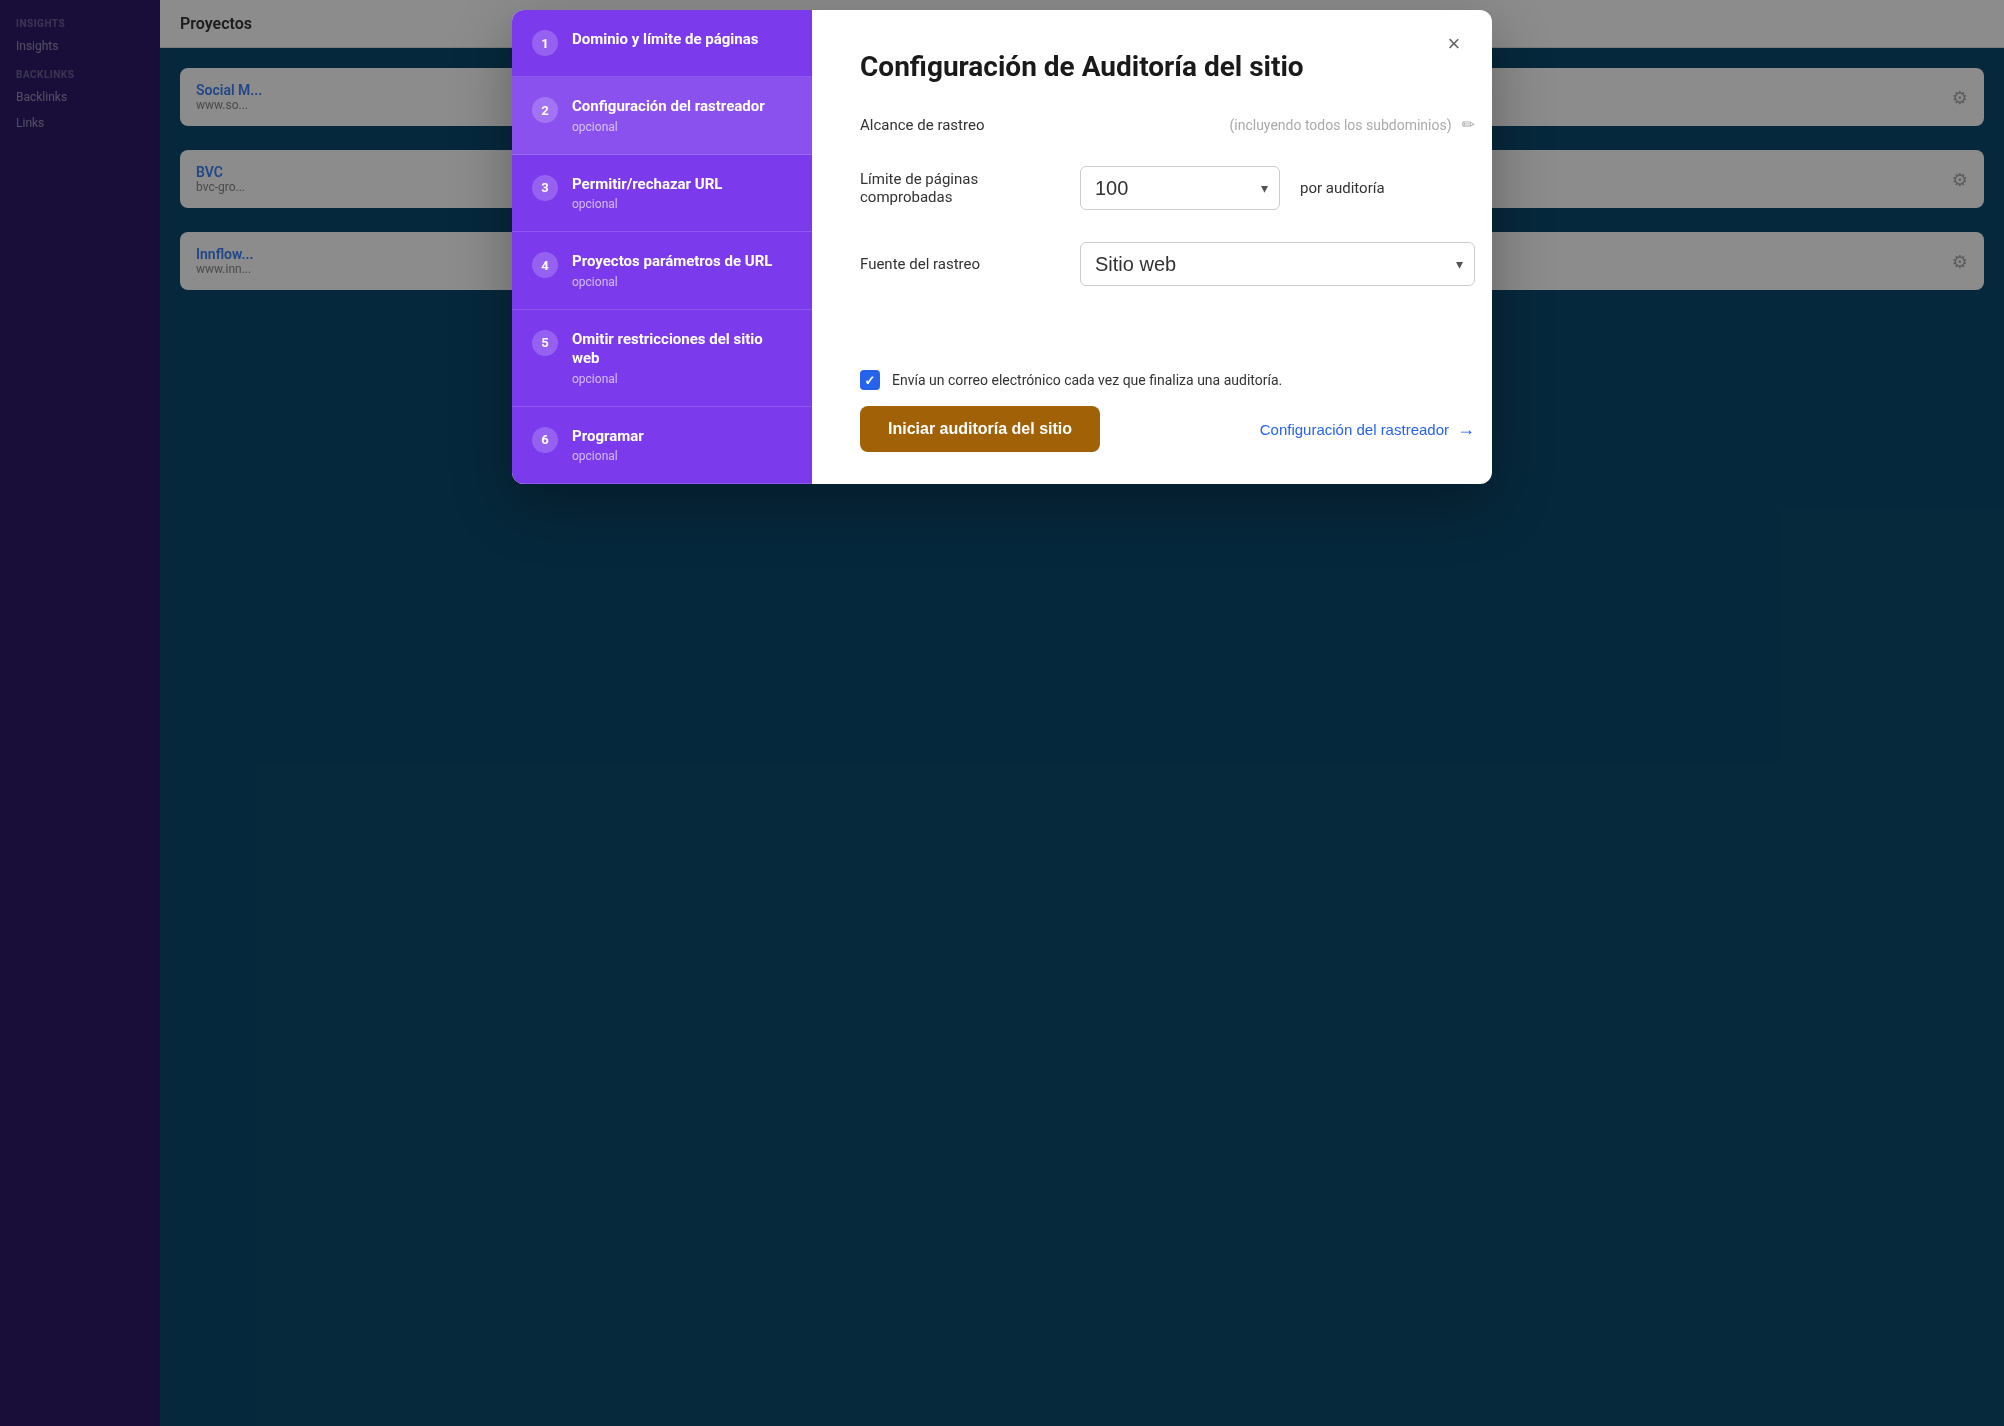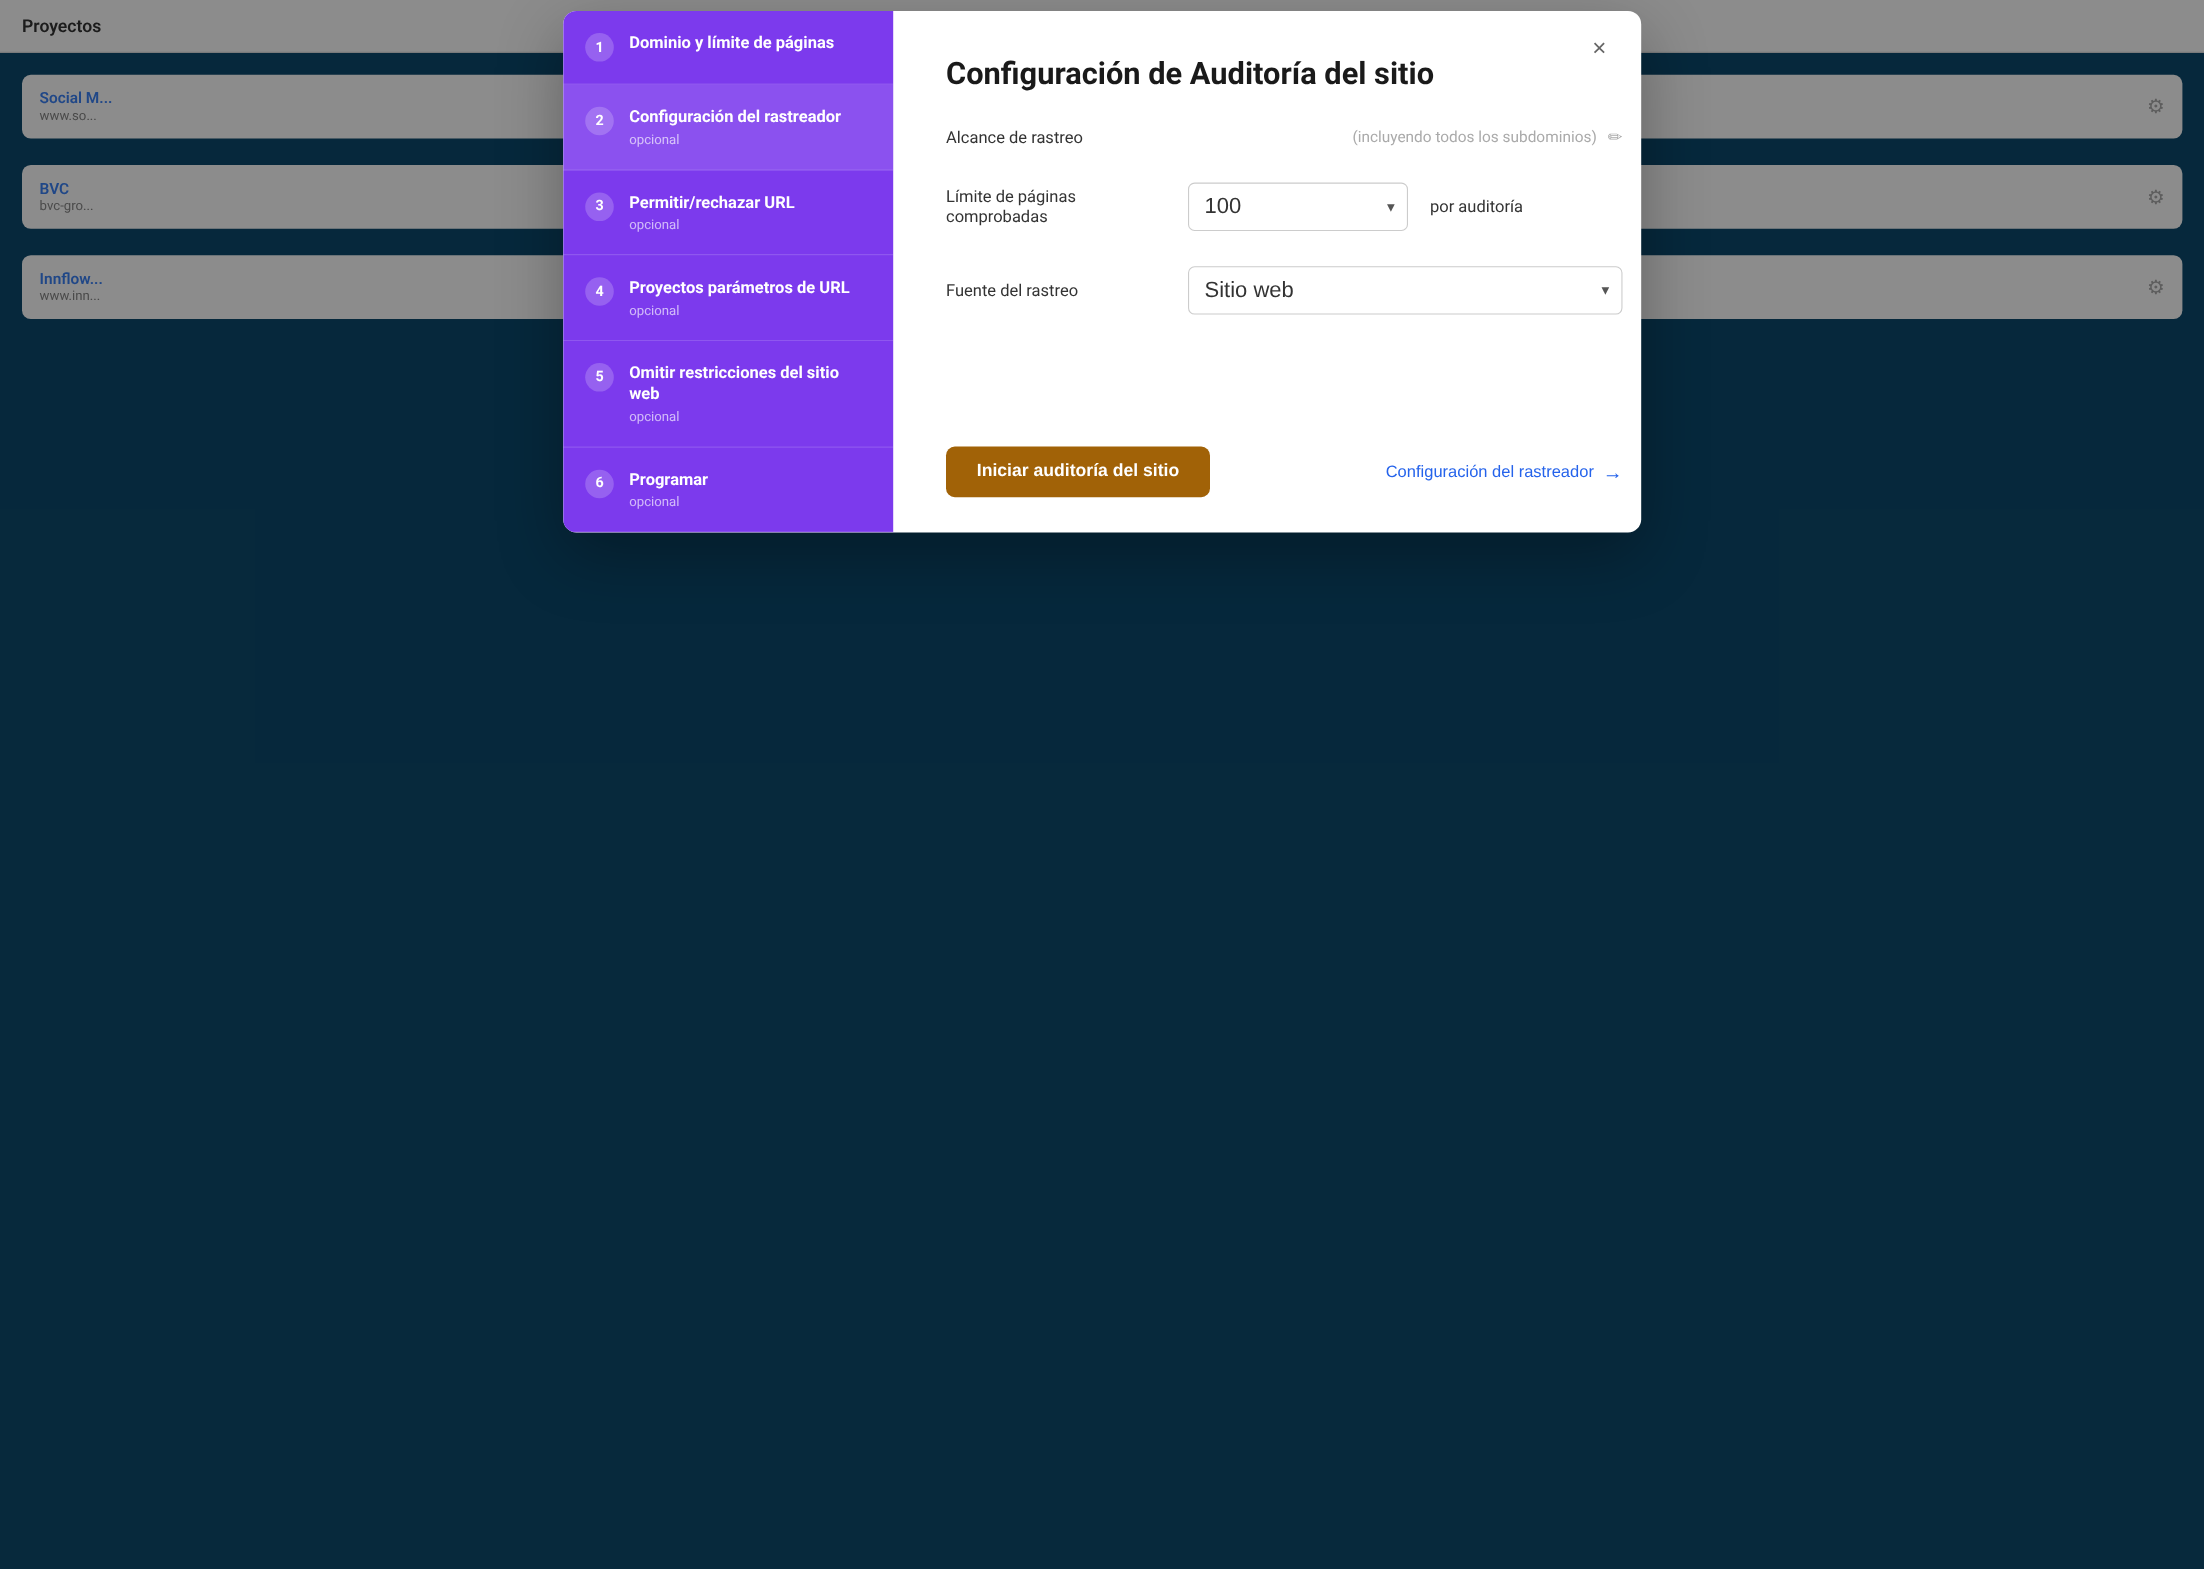--- a/index.html
+++ b/index.html
@@ -313,20 +313,27 @@
       color: rgba(255,255,255,0.3);
       text-transform: uppercase;
       letter-spacing: 0.5px;
     }
   </style>
 </head>
 <body>
 
 <div class="bg-area">
 
+  <div style="width:160px; background:#2d1b69; display:flex; flex-direction:column; padding-top:8px;">
+    <div class="bg-sidebar-section">Insights</div>
+    <div class="bg-sidebar-text">Insights</div>
+    <div class="bg-sidebar-section">BACKLINKS</div>
+    <div class="bg-sidebar-text">Backlinks</div>
+    <div class="bg-sidebar-text">Links</div>
+  </div>
 
   <div style="flex:1; display:flex; flex-direction:column; background:#0c4a6e;">
     <div style="background:#fff; padding:14px 20px; border-bottom:1px solid #e0e0e0; font-size:16px; font-weight:600; color:#333;">Proyectos</div>
     <div style="flex:1; padding:20px; display:flex; flex-direction:column; gap:12px;">
 
       <div class="project-item">
         <div>
           <div class="project-name">Social M...</div>
           <div class="project-url">www.so...</div>
         </div>
@@ -436,20 +443,24 @@
             <option value="mapa-sitio">Mapa del sitio</option>
             <option value="mapa-y-rastreo">Mapa del sitio y rastreo del sitio web</option>
           </select>
           <span class="select-arrow">▾</span>
         </div>
       </div>
 
       <div class="spacer"></div>
 
       <div class="modal-footer">
+        <div class="checkbox-row">
+          <div class="checkbox-custom"></div>
+          <span class="checkbox-label">Envía un correo electrónico cada vez que finaliza una auditoría.</span>
+        </div>
         <div class="footer-buttons">
           <button class="btn-start">Iniciar auditoría del sitio</button>
           <button class="btn-config">
             <span>Configuración del rastreador</span>
             <span class="btn-config-arrow">→</span>
           </button>
         </div>
       </div>
     </div>
 

